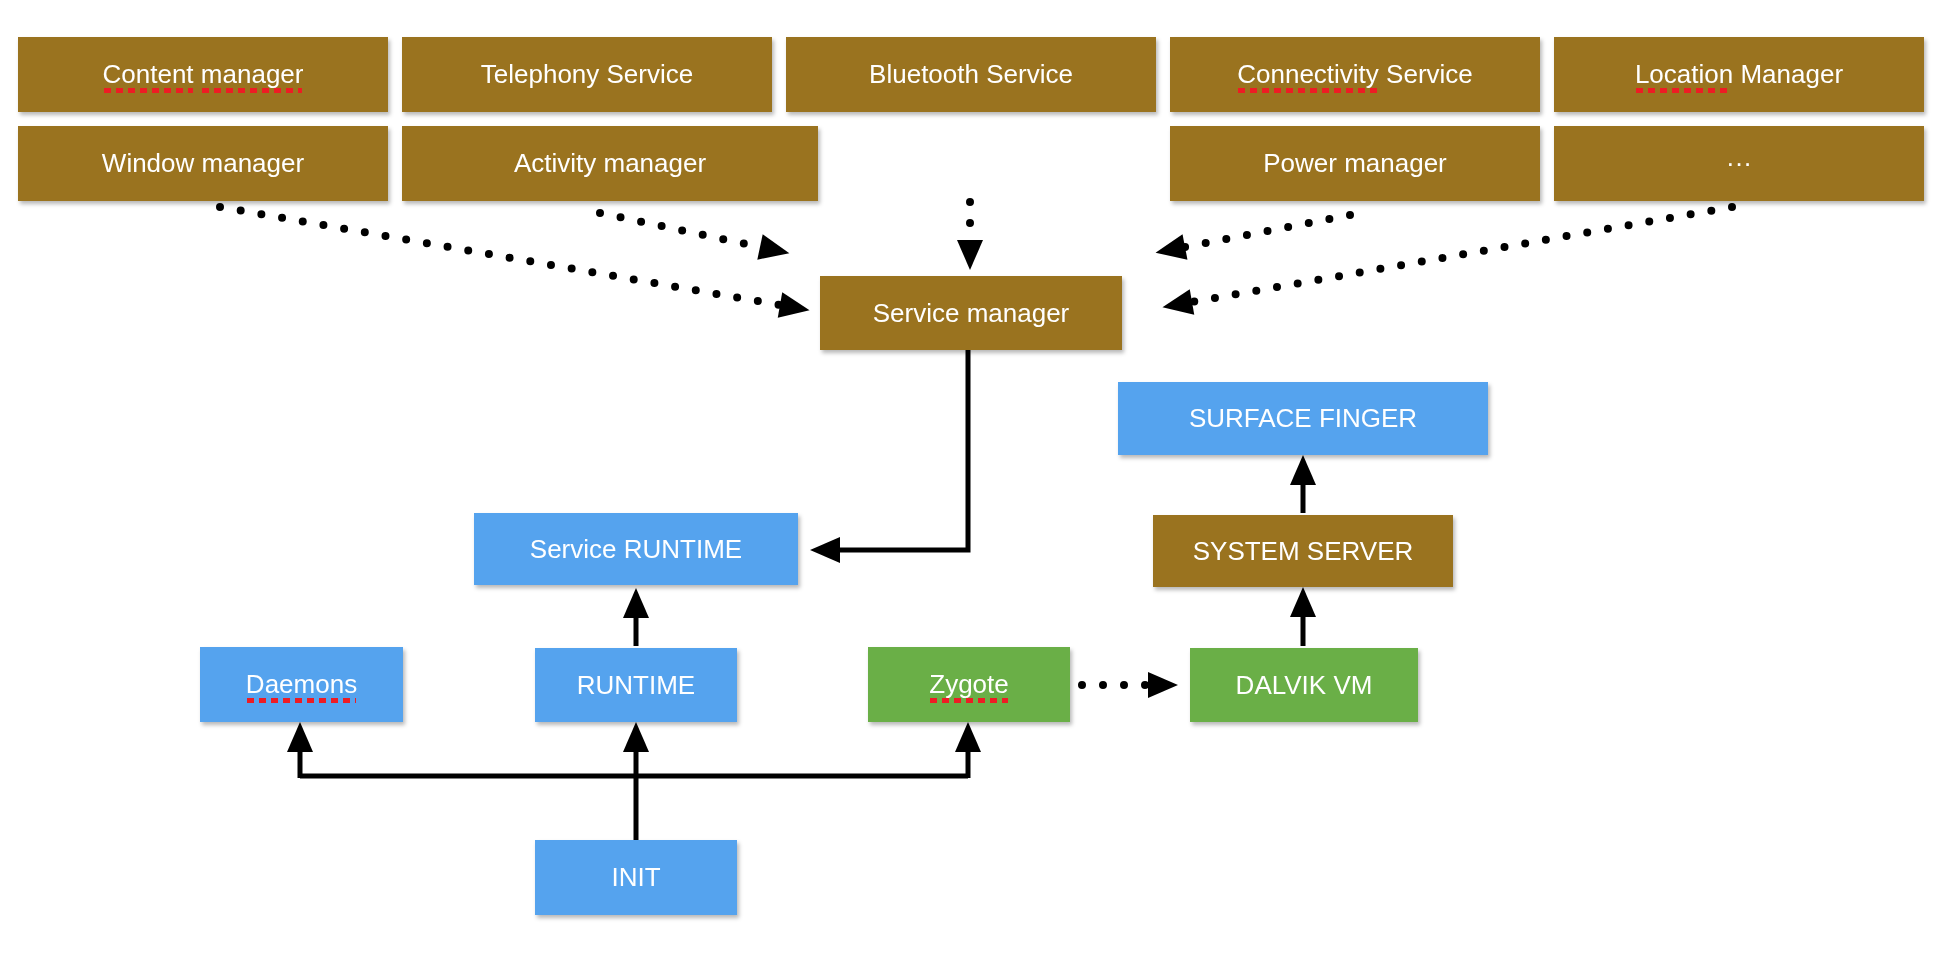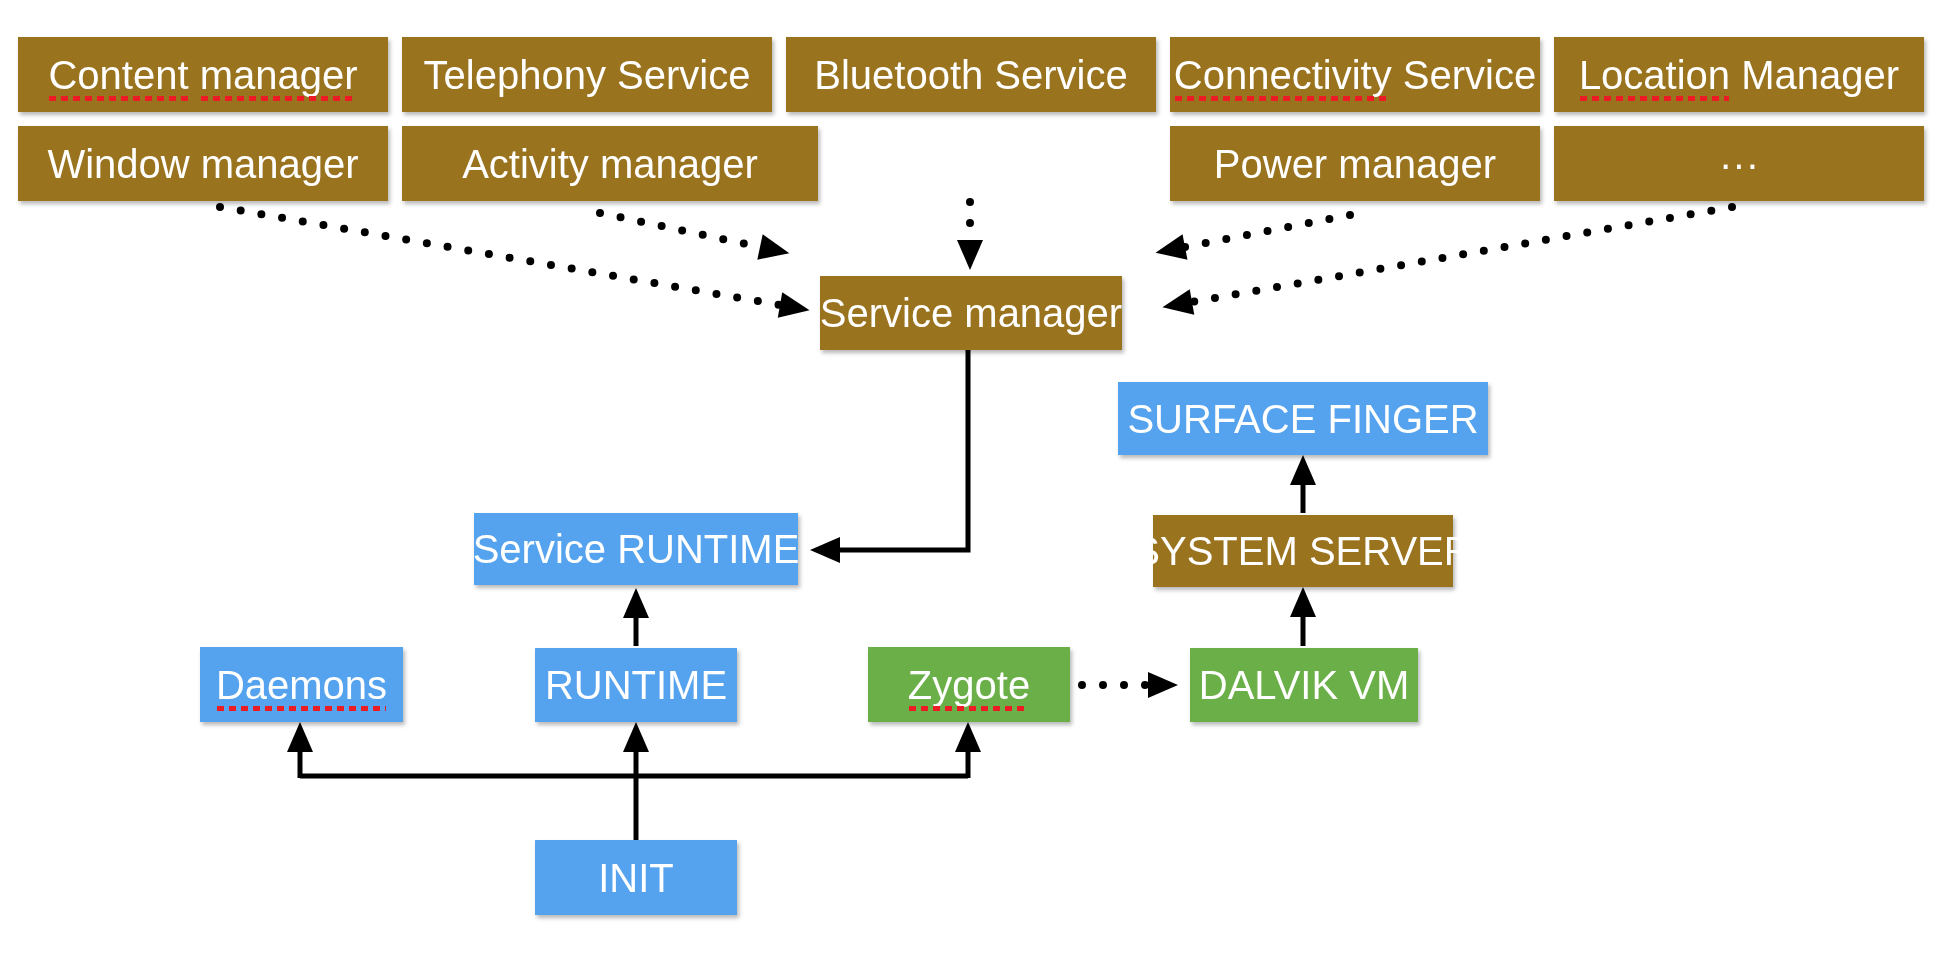--- a/index.html
+++ b/index.html
@@ -18,21 +18,21 @@
     background:var(--bg);
     overflow:hidden;
     font-family:"Liberation Sans", sans-serif;
   }
   svg.wires{position:absolute;left:0;top:0;z-index:1;}
   .node{
     position:absolute;
     z-index:2;
     display:flex;align-items:center;justify-content:center;
     color:var(--text);
-    font-size:40px;
+    font-size:26px;
     line-height:1.1;
     box-shadow:2px 3px 4px rgba(0,0,0,0.28);
     white-space:nowrap;
     text-align:center;
   }
   .gold{background:var(--gold);}
   .blue{background:var(--blue);}
   .green{background:var(--green);}
   .lbl{display:inline-block;}
   .spell{position:relative;display:inline-block;}

